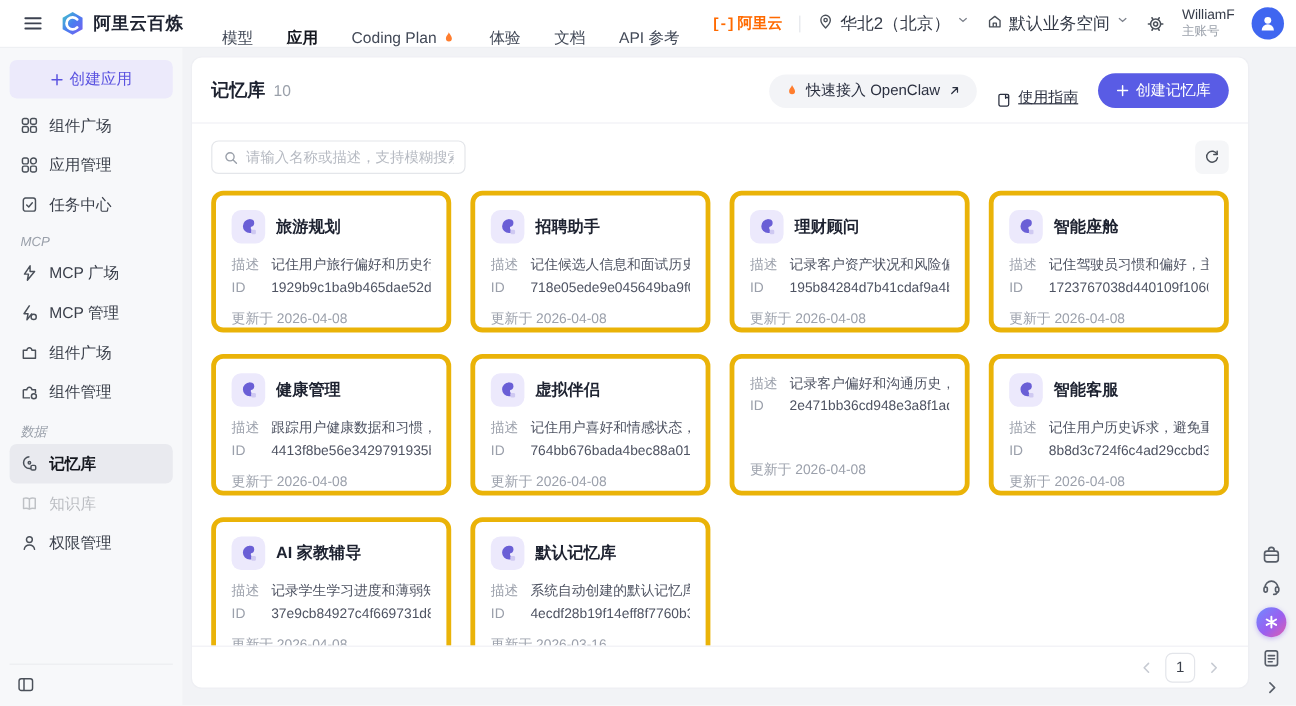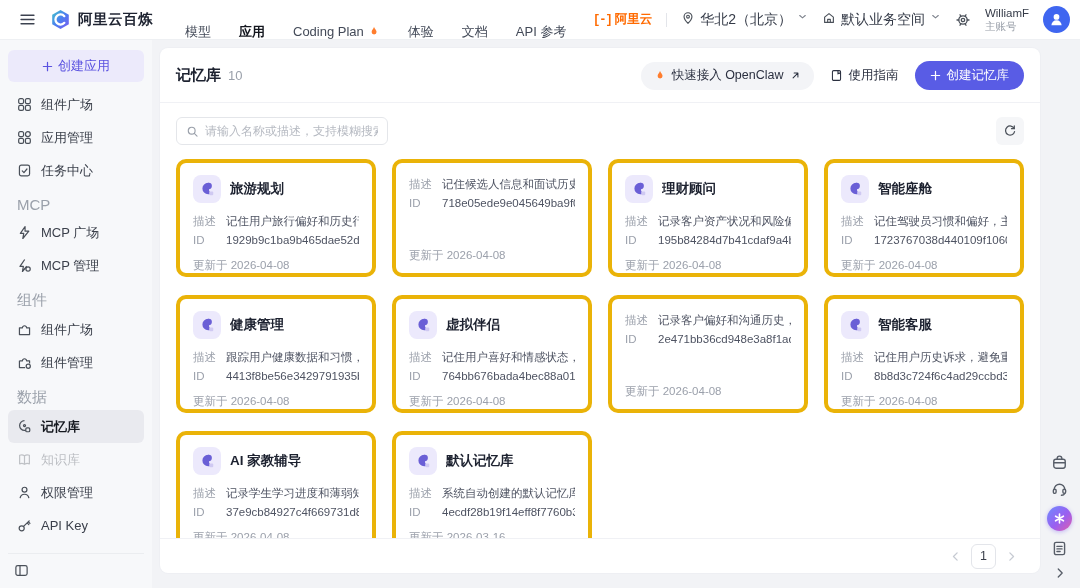--- a/index.html
+++ b/index.html
@@ -27,32 +27,32 @@
   .avatar { width:27px; height:27px; border-radius:50%; background:#3f66f0; display:flex; align-items:center; justify-content:center; cursor:pointer; }
 
   
   .sidebar { position:absolute; top:40px; left:0; width:152px; height:548px; background:#f7f8fa; padding:10px 8px 8px; display:flex; flex-direction:column; z-index:10; }
   .create-app-btn { height:32px; border:none; border-radius:6px; background:#eceafb; color:#5a52e0; font-size:13px; display:flex; align-items:center; justify-content:center; gap:5px; cursor:pointer; font-family:Liberation Serif, serif; }
   .side-list { margin-top:6px; display:flex; flex-direction:column; }
   .side-item { height:33px; border-radius:6px; display:flex; align-items:center; gap:9px; padding:0 9px; font-size:13px; color:#3a3f4a; cursor:pointer; white-space:nowrap; }
   .side-item .sicon { color:#4a5059; flex-shrink:0; display:flex; }
   .side-item.active { background:#e9eaef; color:#15181f; font-weight:bold; }
   .side-item.faded { opacity:.32; }
-  .side-section { font-size:15px; color:#9aa0aa; padding:9px 9px 3px; }
+  .side-section { font-size:11px; color:#9aa0aa; padding:9px 9px 3px;font-style:italic; }
   .side-bottom { margin-top:auto; border-top:1px solid #ebedf0; padding:9px 6px 2px; color:#4a5059; display:flex; }
   .collapse-btn { cursor:pointer; display:flex; }
 
   
   .panel { position:absolute; left:160px; top:48px; width:880px; height:525px; background:#fff; border-radius:8px; display:flex; flex-direction:column; overflow:hidden; box-shadow:0 0 0 1px rgba(235,237,241,.6); }
   .panel-header { display:flex; align-items:center; padding:13px 16px 12px; border-bottom:1px solid #f0f1f5; }
   .page-title { font-size:15px; font-weight:bold; color:#1d2230; }
   .page-count { font-size:13px; color:#9aa0aa; margin-left:7px; }
   .header-actions { margin-left:auto; display:flex; align-items:center; gap:10px; }
   .btn-openclaw { height:28px; border:none; border-radius:14px; background:#f3f4f7; display:flex; align-items:center; gap:6px; padding:0 13px; font-size:12.5px; color:#2b3040; cursor:pointer; font-family:inherit; }
-  .btn-guide { height:28px; border:none; background:transparent; display:flex; align-items:center; gap:6px; padding:0 6px; font-size:12.5px; color:#2b3040; cursor:pointer; font-family:inherit; }
+  .btn-guide { height:28px; border:none; background:transparent; display:flex; align-items:flex-end; gap:6px; padding:0 6px; font-size:12.5px; color:#2b3040; cursor:pointer; font-family:inherit;text-decoration:underline; }
   .btn-create { height:29px; border:none; border-radius:15px; background:#595ce5; color:#fff; display:flex; align-items:center; gap:6px; padding:0 15px; font-size:12.5px; cursor:pointer; font-family:Liberation Sans, sans-serif; }
 
   .search-row { display:flex; align-items:center; justify-content:space-between; padding:14px 16px 0; }
   .search-box { width:212px; height:28px; border:1px solid #e4e6ea; border-radius:6px; display:flex; align-items:center; gap:6px; padding:0 9px; background:#fff; }
   .search-box input { border:none; outline:none; flex:1; font-size:12px; color:#3a3f4a; font-family:inherit; background:transparent; }
   .search-box input::placeholder { color:#b6bac2; }
   .refresh-btn { width:28px; height:28px; border:none; border-radius:6px; background:#f5f6f8; display:flex; align-items:center; justify-content:center; cursor:pointer; color:#4a5059; }
 
   .cards { flex:1; display:grid; grid-template-columns:repeat(4,1fr); grid-auto-rows:118px; gap:18px 16px; padding:14px 16px 0; align-content:start; overflow:hidden; }
   .card { border:4px solid #eab308; border-radius:10px; background:#fff; padding:12px 13px 10px; display:flex; flex-direction:column; cursor:pointer; overflow:hidden; }
@@ -215,21 +215,20 @@
     </div>
     <div class="side-item">
       <span class="sicon">
           <svg width="15" height="15" viewBox="0 0 16 16" fill="none" stroke="currentColor" stroke-width="1.3" stroke-linejoin="round">
             <path d="M8.2 1.6 L3.2 9 H6.8 L5.8 14.4 L10.4 8.8"></path>
             <circle cx="11.8" cy="11.8" r="2.3"></circle>
           </svg>
         </span>
       <span>MCP 管理</span>
     </div>
-    <div class="side-section">组件</div>
     <div class="side-item">
       <span class="sicon">
           <svg width="15" height="15" viewBox="0 0 16 16" fill="none" stroke="currentColor" stroke-width="1.3" stroke-linejoin="round">
             <path d="M2.6 6.2 H5.8 A2.2 2.2 0 1 1 10.2 6.2 H13.4 V13.4 H2.6 Z"></path>
           </svg>
         </span>
       <span>组件广场</span>
     </div>
     <div class="side-item">
       <span class="sicon">
@@ -261,29 +260,20 @@
       <span>知识库</span>
     </div>
     <div class="side-item">
       <span class="sicon">
           <svg width="15" height="15" viewBox="0 0 16 16" fill="none" stroke="currentColor" stroke-width="1.3" stroke-linecap="round">
             <circle cx="8" cy="5" r="2.6"></circle>
             <path d="M3.4 13.6 a4.7 4.7 0 0 1 9.2 0"></path>
           </svg>
         </span>
       <span>权限管理</span>
-    </div>
-    <div class="side-item">
-      <span class="sicon">
-          <svg width="15" height="15" viewBox="0 0 16 16" fill="none" stroke="currentColor" stroke-width="1.3" stroke-linecap="round">
-            <circle cx="5" cy="11" r="2.7"></circle>
-            <path d="M7 9 L13 3 M10.8 5.2 L12.6 7 M12 4 L13.8 5.8"></path>
-          </svg>
-        </span>
-      <span>API Key</span>
     </div>
   </div>
   <div class="side-bottom">
     <span class="collapse-btn">
         <svg width="15" height="15" viewBox="0 0 16 16" fill="none" stroke="currentColor" stroke-width="1.3">
           <rect x="2" y="2.8" width="12" height="10.4" rx="2"></rect>
           <path d="M6.4 2.8 V13.2"></path>
         </svg>
       </span>
   </div>
@@ -353,20 +343,30 @@
           <span class="card-value">记住用户旅行偏好和历史行程，推...</span>
         </div>
         <div class="card-row">
           <span class="card-label">ID</span>
           <span class="card-value">1929b9c1ba9b465dae52d87...</span>
         </div>
         <div class="card-date">更新于 2026-04-08</div>
       </div>
 
       <div class="card">
+        <div class="card-head">
+          <span class="card-icon">
+            <svg width="17" height="17" viewBox="0 0 16 16">
+              <path d="M8.6 1.6 A5.4 5.4 0 1 0 8.6 12.4 L10 12.4 V10.2 C10 9.4 9.4 9.2 9.4 8.4 C9.4 7.6 10.2 7.2 10.2 6 C10.2 3.6 9.8 1.6 8.6 1.6 Z" fill="#6a5fd6"></path>
+              <circle cx="9.2" cy="4.6" r="2.9" fill="#6a5fd6"></circle>
+              <rect x="9.8" y="9.8" width="3.6" height="3.6" rx="1" fill="#cfc9f2"></rect>
+            </svg>
+          </span>
+          <span class="card-title">招聘助手</span>
+        </div>
         <div class="card-row">
           <span class="card-label">描述</span>
           <span class="card-value">记住候选人信息和面试历史，辅助...</span>
         </div>
         <div class="card-row">
           <span class="card-label">ID</span>
           <span class="card-value">718e05ede9e045649ba9f04...</span>
         </div>
         <div class="card-date">更新于 2026-04-08</div>
       </div>

